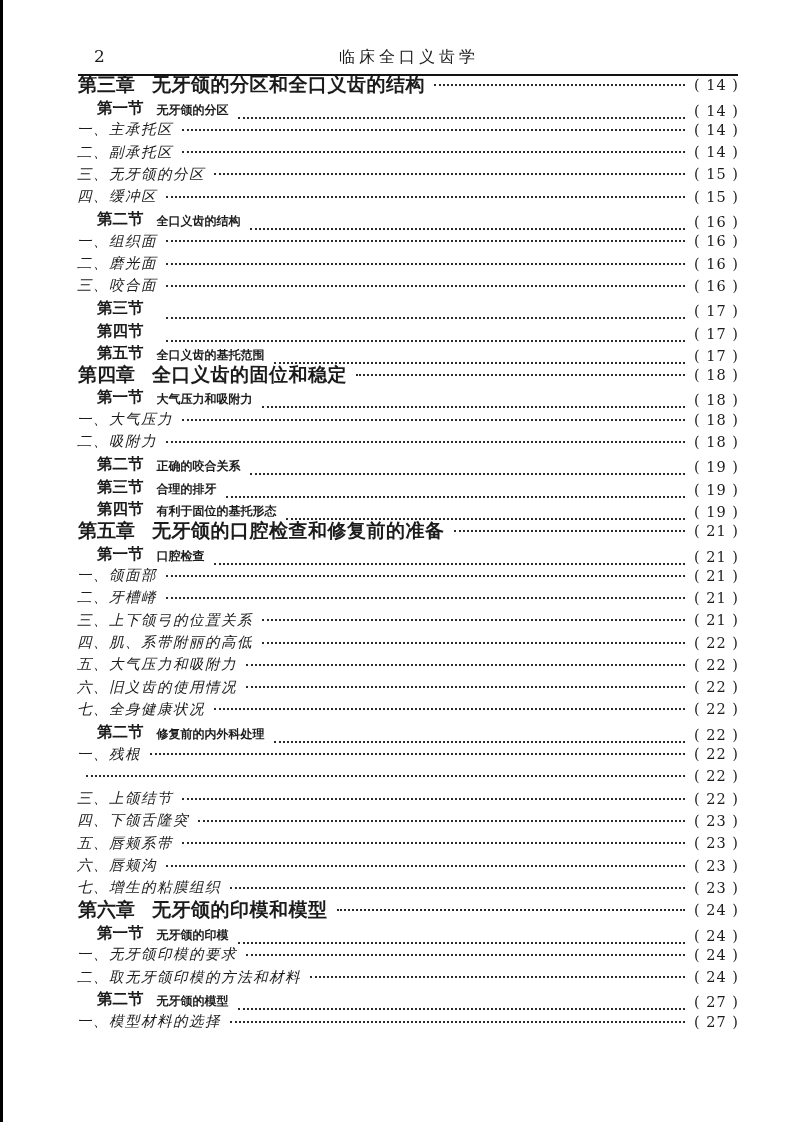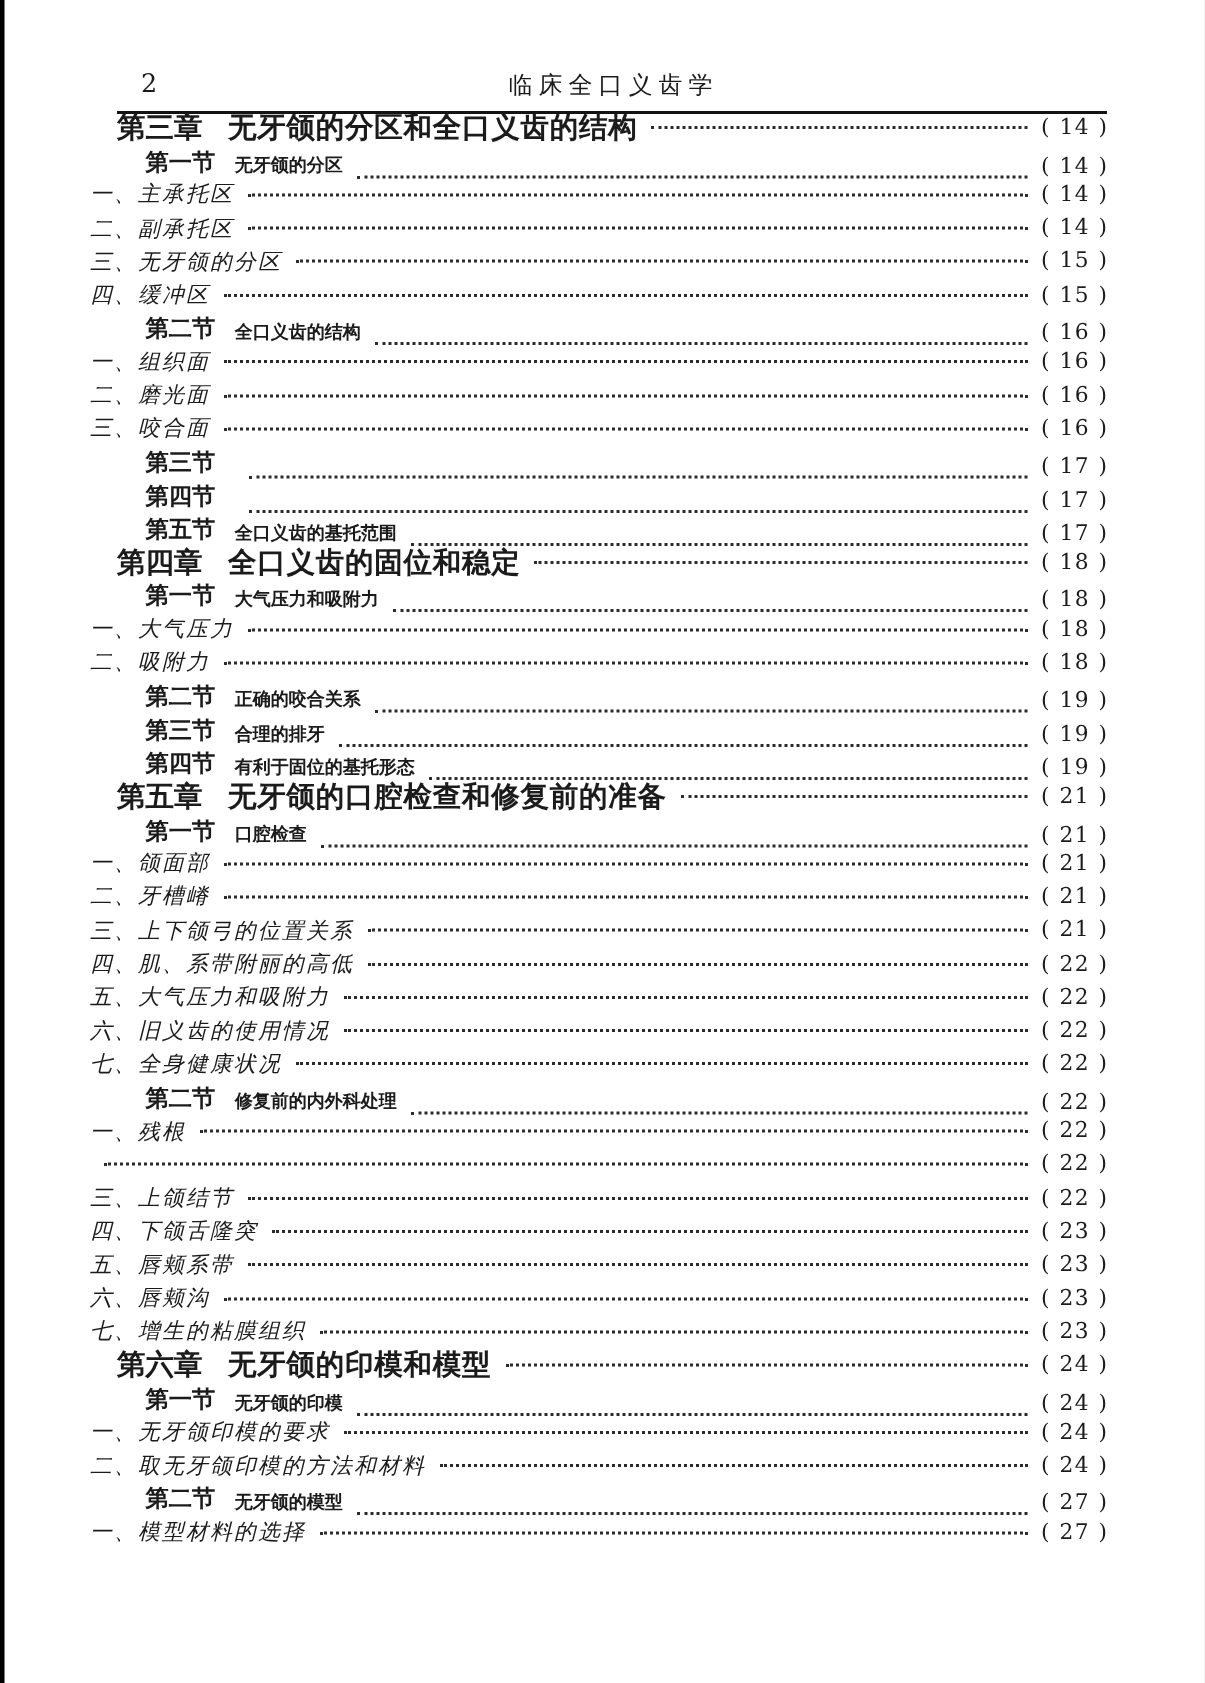--- a/index.html
+++ b/index.html
@@ -67,21 +67,21 @@
   .lv-chapter{padding-left:78px;}
   .lv-chapter .label{
     font-size:19px;font-weight:bold;margin-right:17px;
   }
   .lv-chapter .title{font-size:19px;font-weight:bold;letter-spacing:0.5px;}
   .lv-section{padding-left:97px;align-items:flex-end;}
   .lv-section .label{
     font-size:15.5px;font-weight:bold;margin-right:13px;
   }
   .lv-section .title{font-size:12px;font-weight:bold;}
-  .lv-item{padding-left:60px;}
+  .lv-item{padding-left:77px;}
   .lv-item .title{
     font-family:"DejaVu Serif", serif;
     font-style:italic;
     font-size:14.5px;
     letter-spacing:1.5px;
   }
 </style>
 </head>
 <body>
 

